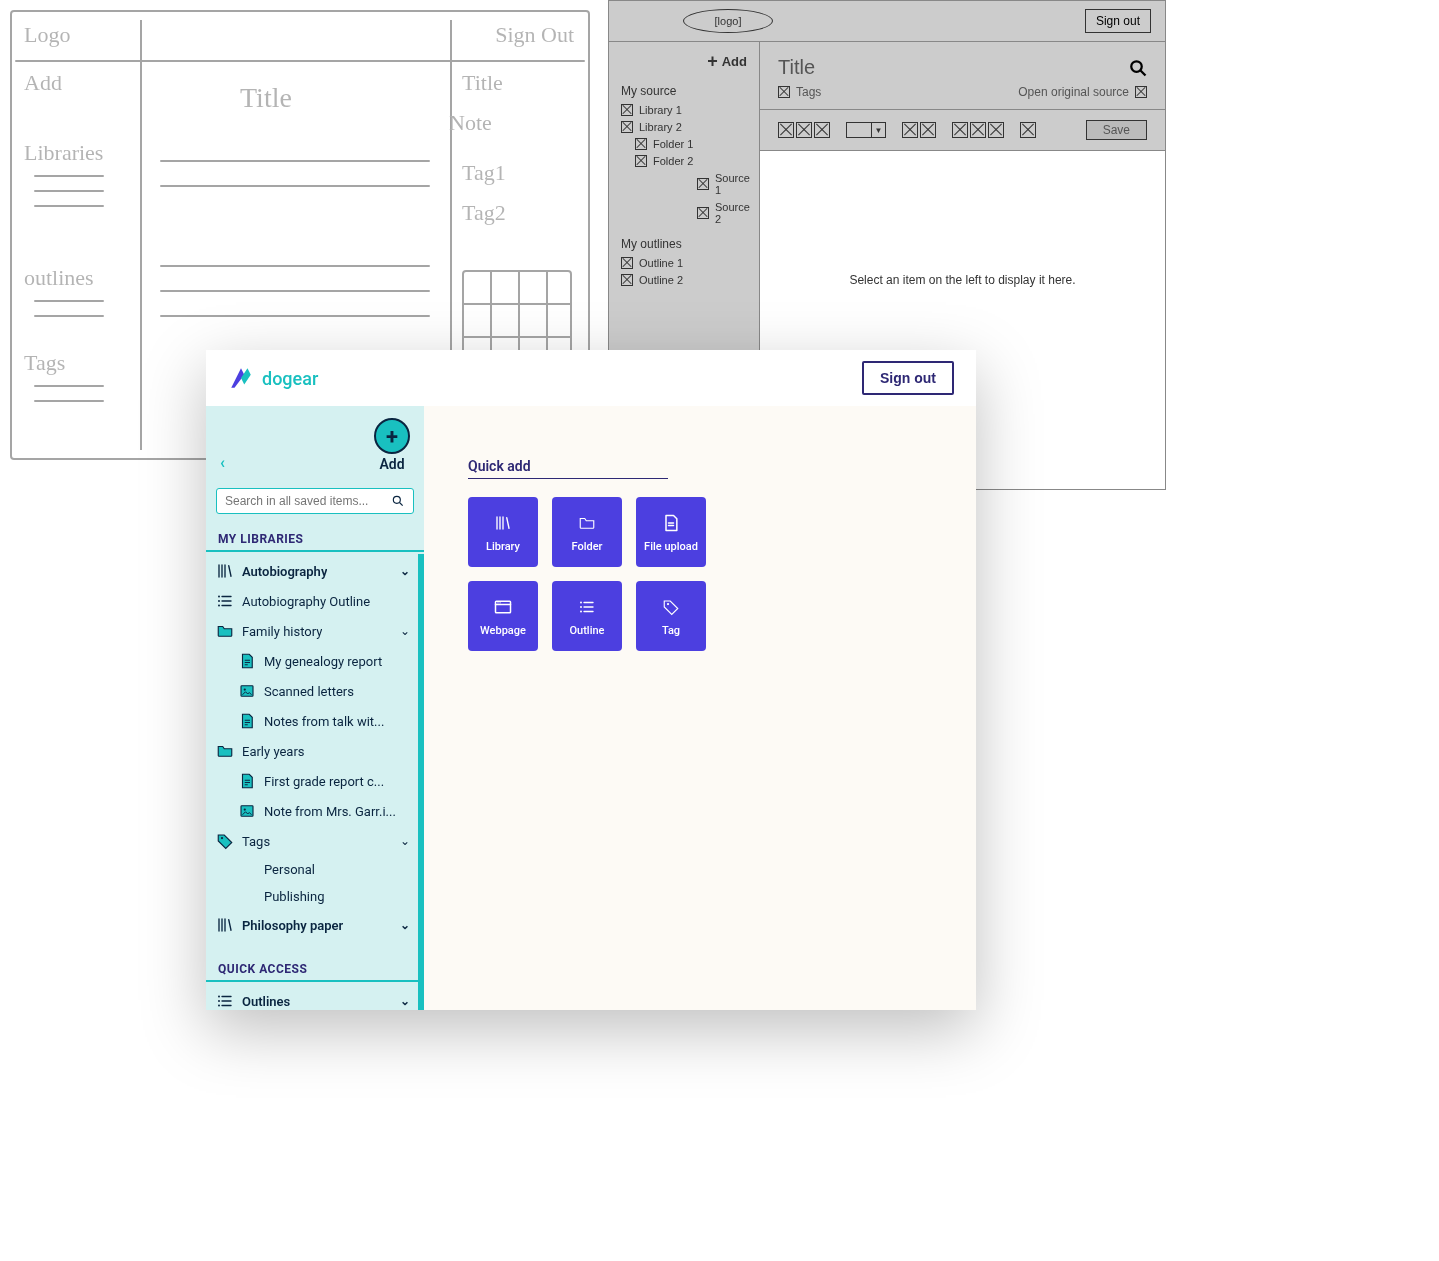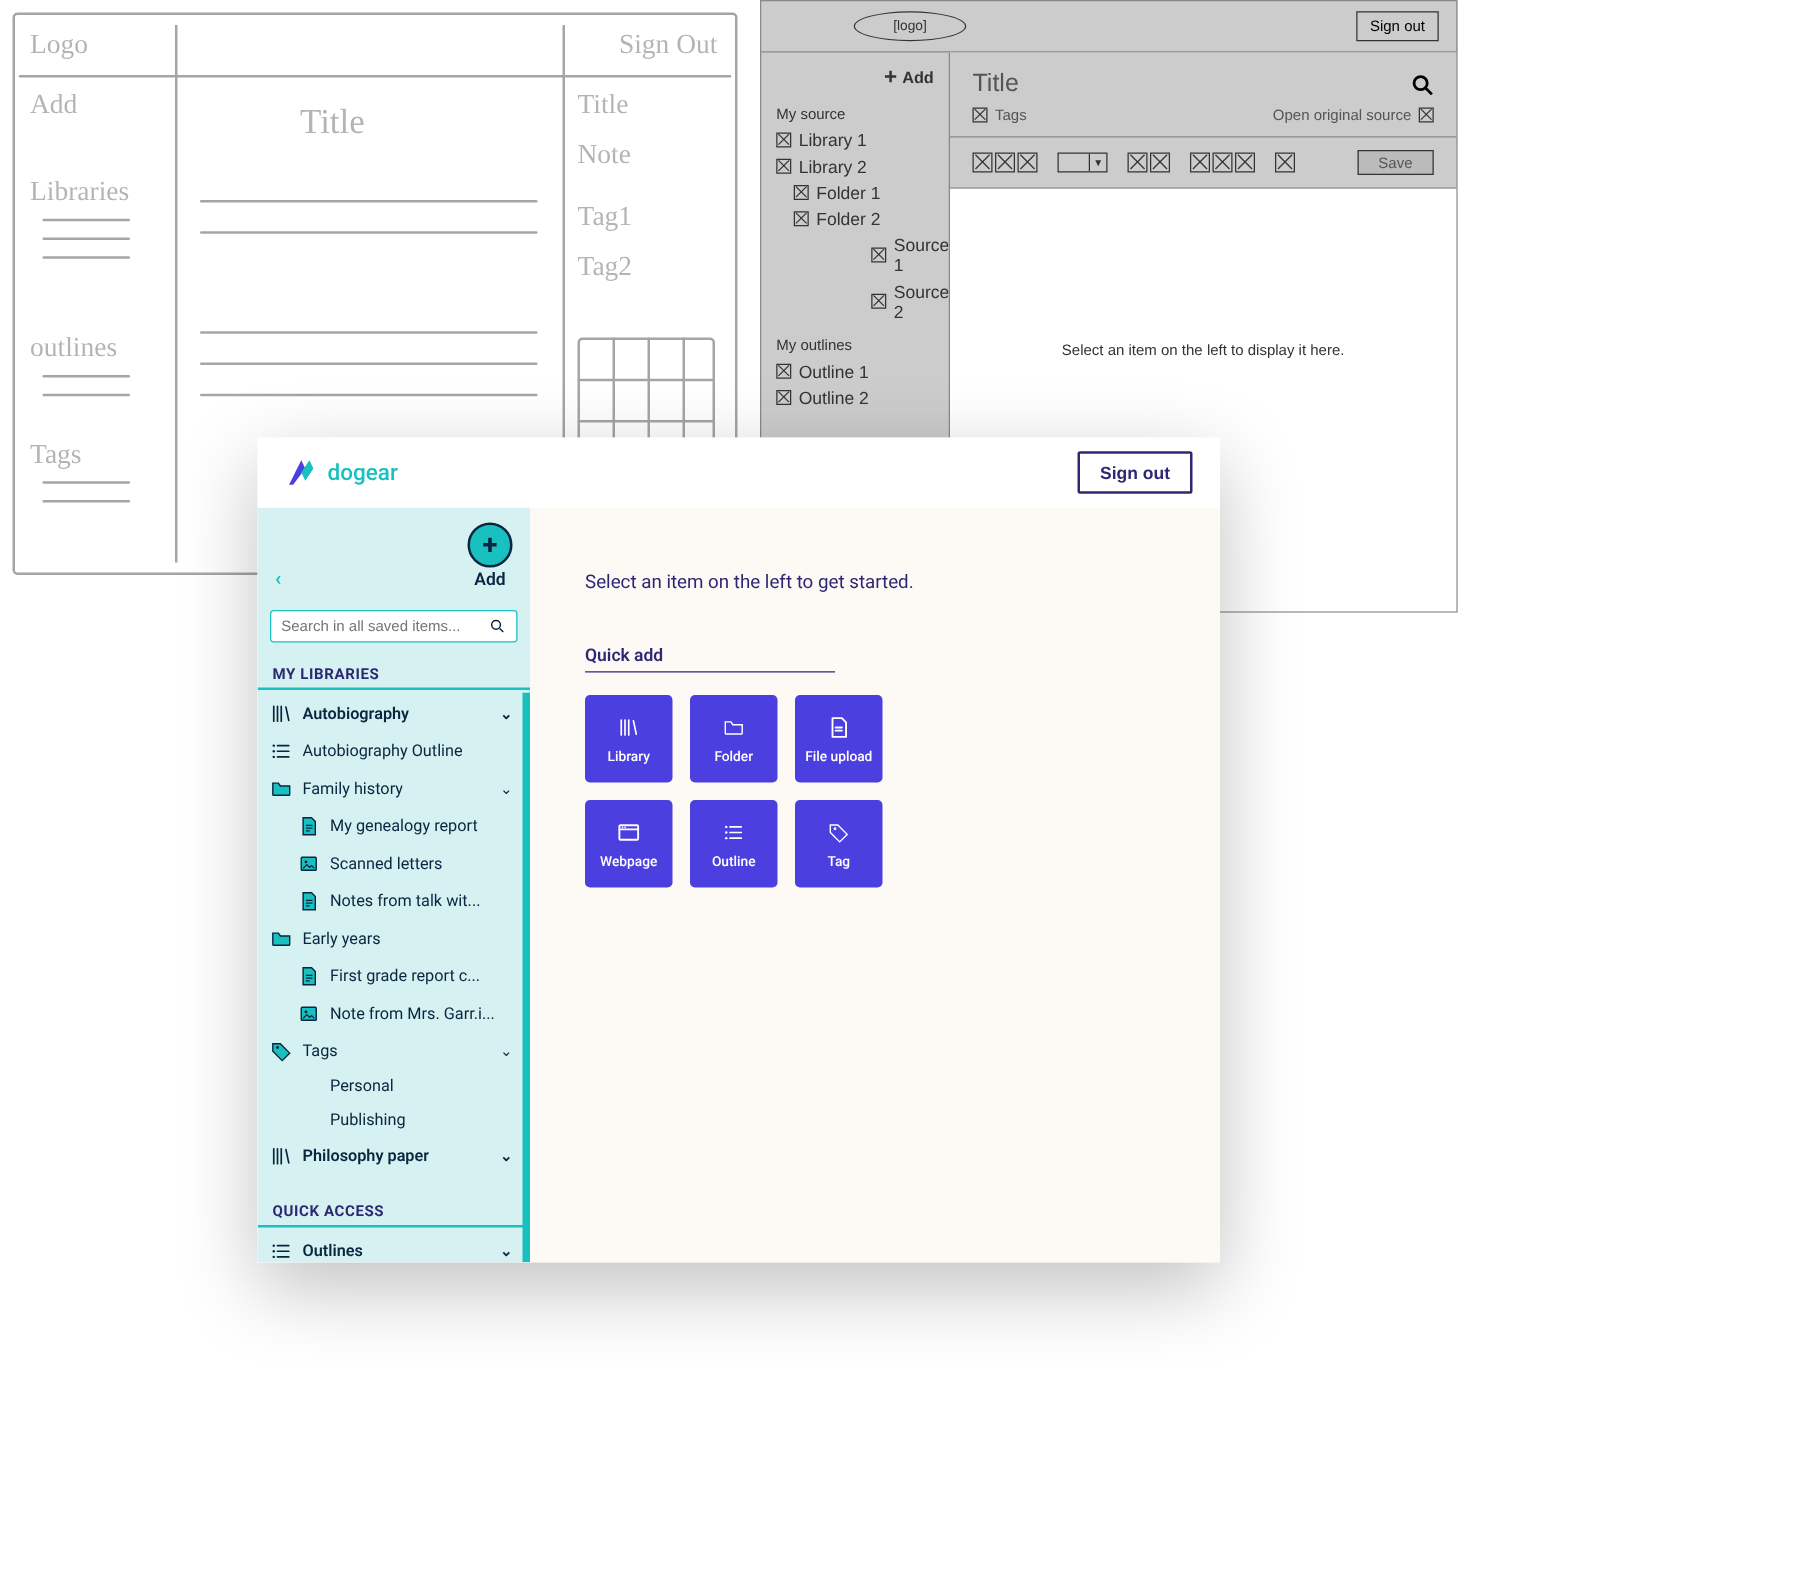--- a/index.html
+++ b/index.html
@@ -52,21 +52,21 @@
   }
   .wf-btn {
     border:1px solid #333; background:#ccc;
     padding: 4px 10px; font-size:12px; cursor:pointer;
   }
   .wf-body { display:flex; height: calc(100% - 40px); border-top:1px solid #888; }
   .wf-left { width: 150px; padding: 10px 12px; }
   .wf-add { display:flex;align-items:center;justify-content:flex-end;gap:4px;font-size:13px;font-weight:bold;cursor:pointer;margin-bottom:14px;}
   .wf-plus { font-size:18px; line-height:1;}
   .wf-section { font-size:12px; margin: 12px 0 6px 0; }
-  .wf-item { display:flex;align-items:center;gap:6px;font-size:14px;margin:5px 0;cursor:pointer;}
+  .wf-item { display:flex;align-items:center;gap:6px;font-size:11px;margin:5px 0;cursor:pointer;}
   .wf-x { width:12px;height:12px;border:1px solid #333;position:relative;flex-shrink:0;}
   .wf-x::before{content:"";position:absolute;left:-1px;top:4px;width:12px;height:1px;background:#333;transform:rotate(45deg);}
   .wf-x::after{content:"";position:absolute;left:-1px;top:4px;width:12px;height:1px;background:#333;transform:rotate(-45deg);}
   .wf-indent1 { margin-left: 14px; }
   .wf-indent2 { margin-left: 28px; padding-left: 48px; }
 
   .wf-right { flex:1; background:#ccc; border-left:1px solid #888; display:flex;flex-direction:column;}
   .wf-title-row { display:flex;align-items:center;justify-content:space-between;padding:14px 18px 6px 18px;}
   .wf-title { font-size:20px; color:#555;}
   .wf-search-icon { width:18px;height:18px; }
@@ -202,21 +202,21 @@
   <div class="hr" style="left:24px;top:375px;width:70px;"></div>
   <div class="hr" style="left:24px;top:390px;width:70px;"></div>
 
   <div class="hr" style="left:150px;top:150px;width:270px;"></div>
   <div class="hr" style="left:150px;top:175px;width:270px;"></div>
   <div class="hr" style="left:150px;top:255px;width:270px;"></div>
   <div class="hr" style="left:150px;top:280px;width:270px;"></div>
   <div class="hr" style="left:150px;top:305px;width:270px;"></div>
 
   <div class="text" style="left:452px;top:60px;">Title</div>
-  <div class="text" style="left:452px;top:100px;">Note</div>
+  <div class="text" style="left:439px;top:100px;">Note</div>
   <div class="text" style="left:452px;top:150px;">Tag1</div>
   <div class="text" style="left:452px;top:190px;">Tag2</div>
 
   <div class="box" style="left:452px;top:260px;width:110px;height:100px;"></div>
   <div class="vr" style="left:480px;top:260px;height:100px;"></div>
   <div class="vr" style="left:508px;top:260px;height:100px;"></div>
   <div class="vr" style="left:536px;top:260px;height:100px;"></div>
   <div class="hr" style="left:452px;top:293px;width:110px;"></div>
   <div class="hr" style="left:452px;top:326px;width:110px;"></div>
 </div>
@@ -487,21 +487,20 @@
                 </svg>
               </span>
               <span class="hf-label">Outlines</span>
               <span class="hf-chev">⌄</span>
             </div>
           </div>
       </div>
     </div>
 
     <div class="hf-main">
-      <div class="hf-sub">Select an item on the left to get started.</div>
       <div class="hf-qa-h">Quick add</div>
       <div class="hf-grid" id="hf-grid">
           <div class="hf-tile">
             <div class="hf-tile-ico">
               <svg width="18" height="18" viewBox="0 0 24 24">
                 <path d="M4 4v16M8 4v16M12 4v16M17 5l3 14" stroke="#fff" fill="none" stroke-width="1.8" stroke-linecap="round" stroke-linejoin="round"></path>
               </svg>
             </div>
             <div class="hf-tile-label">Library</div>
           </div>

